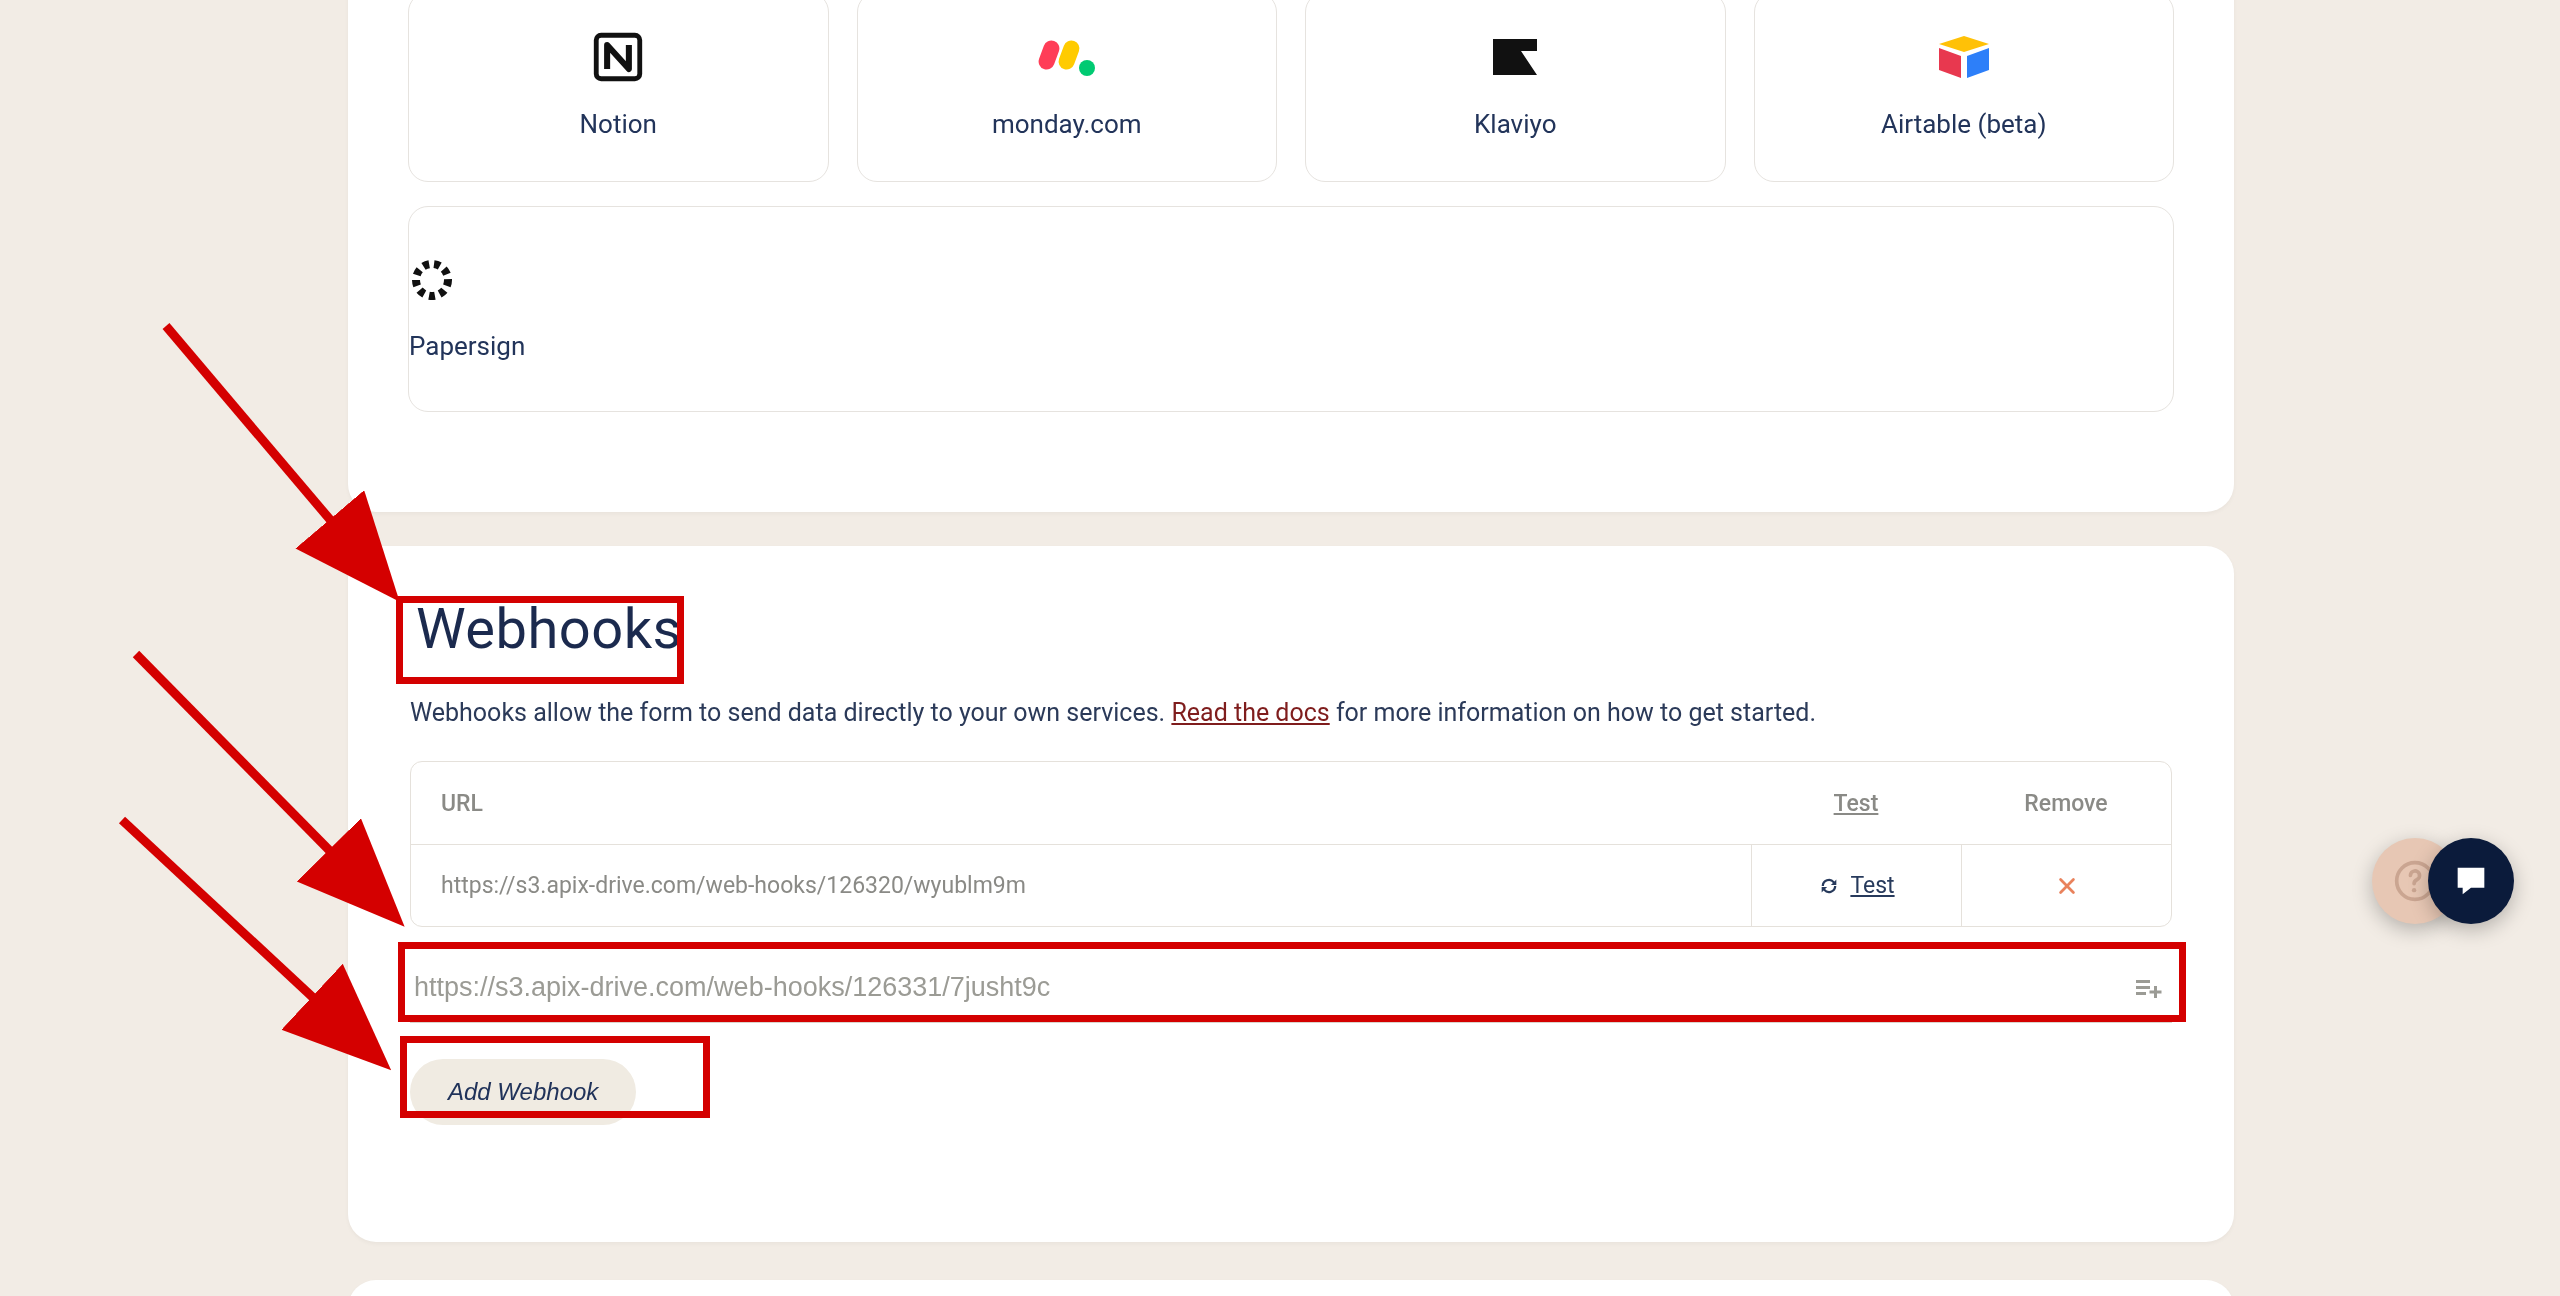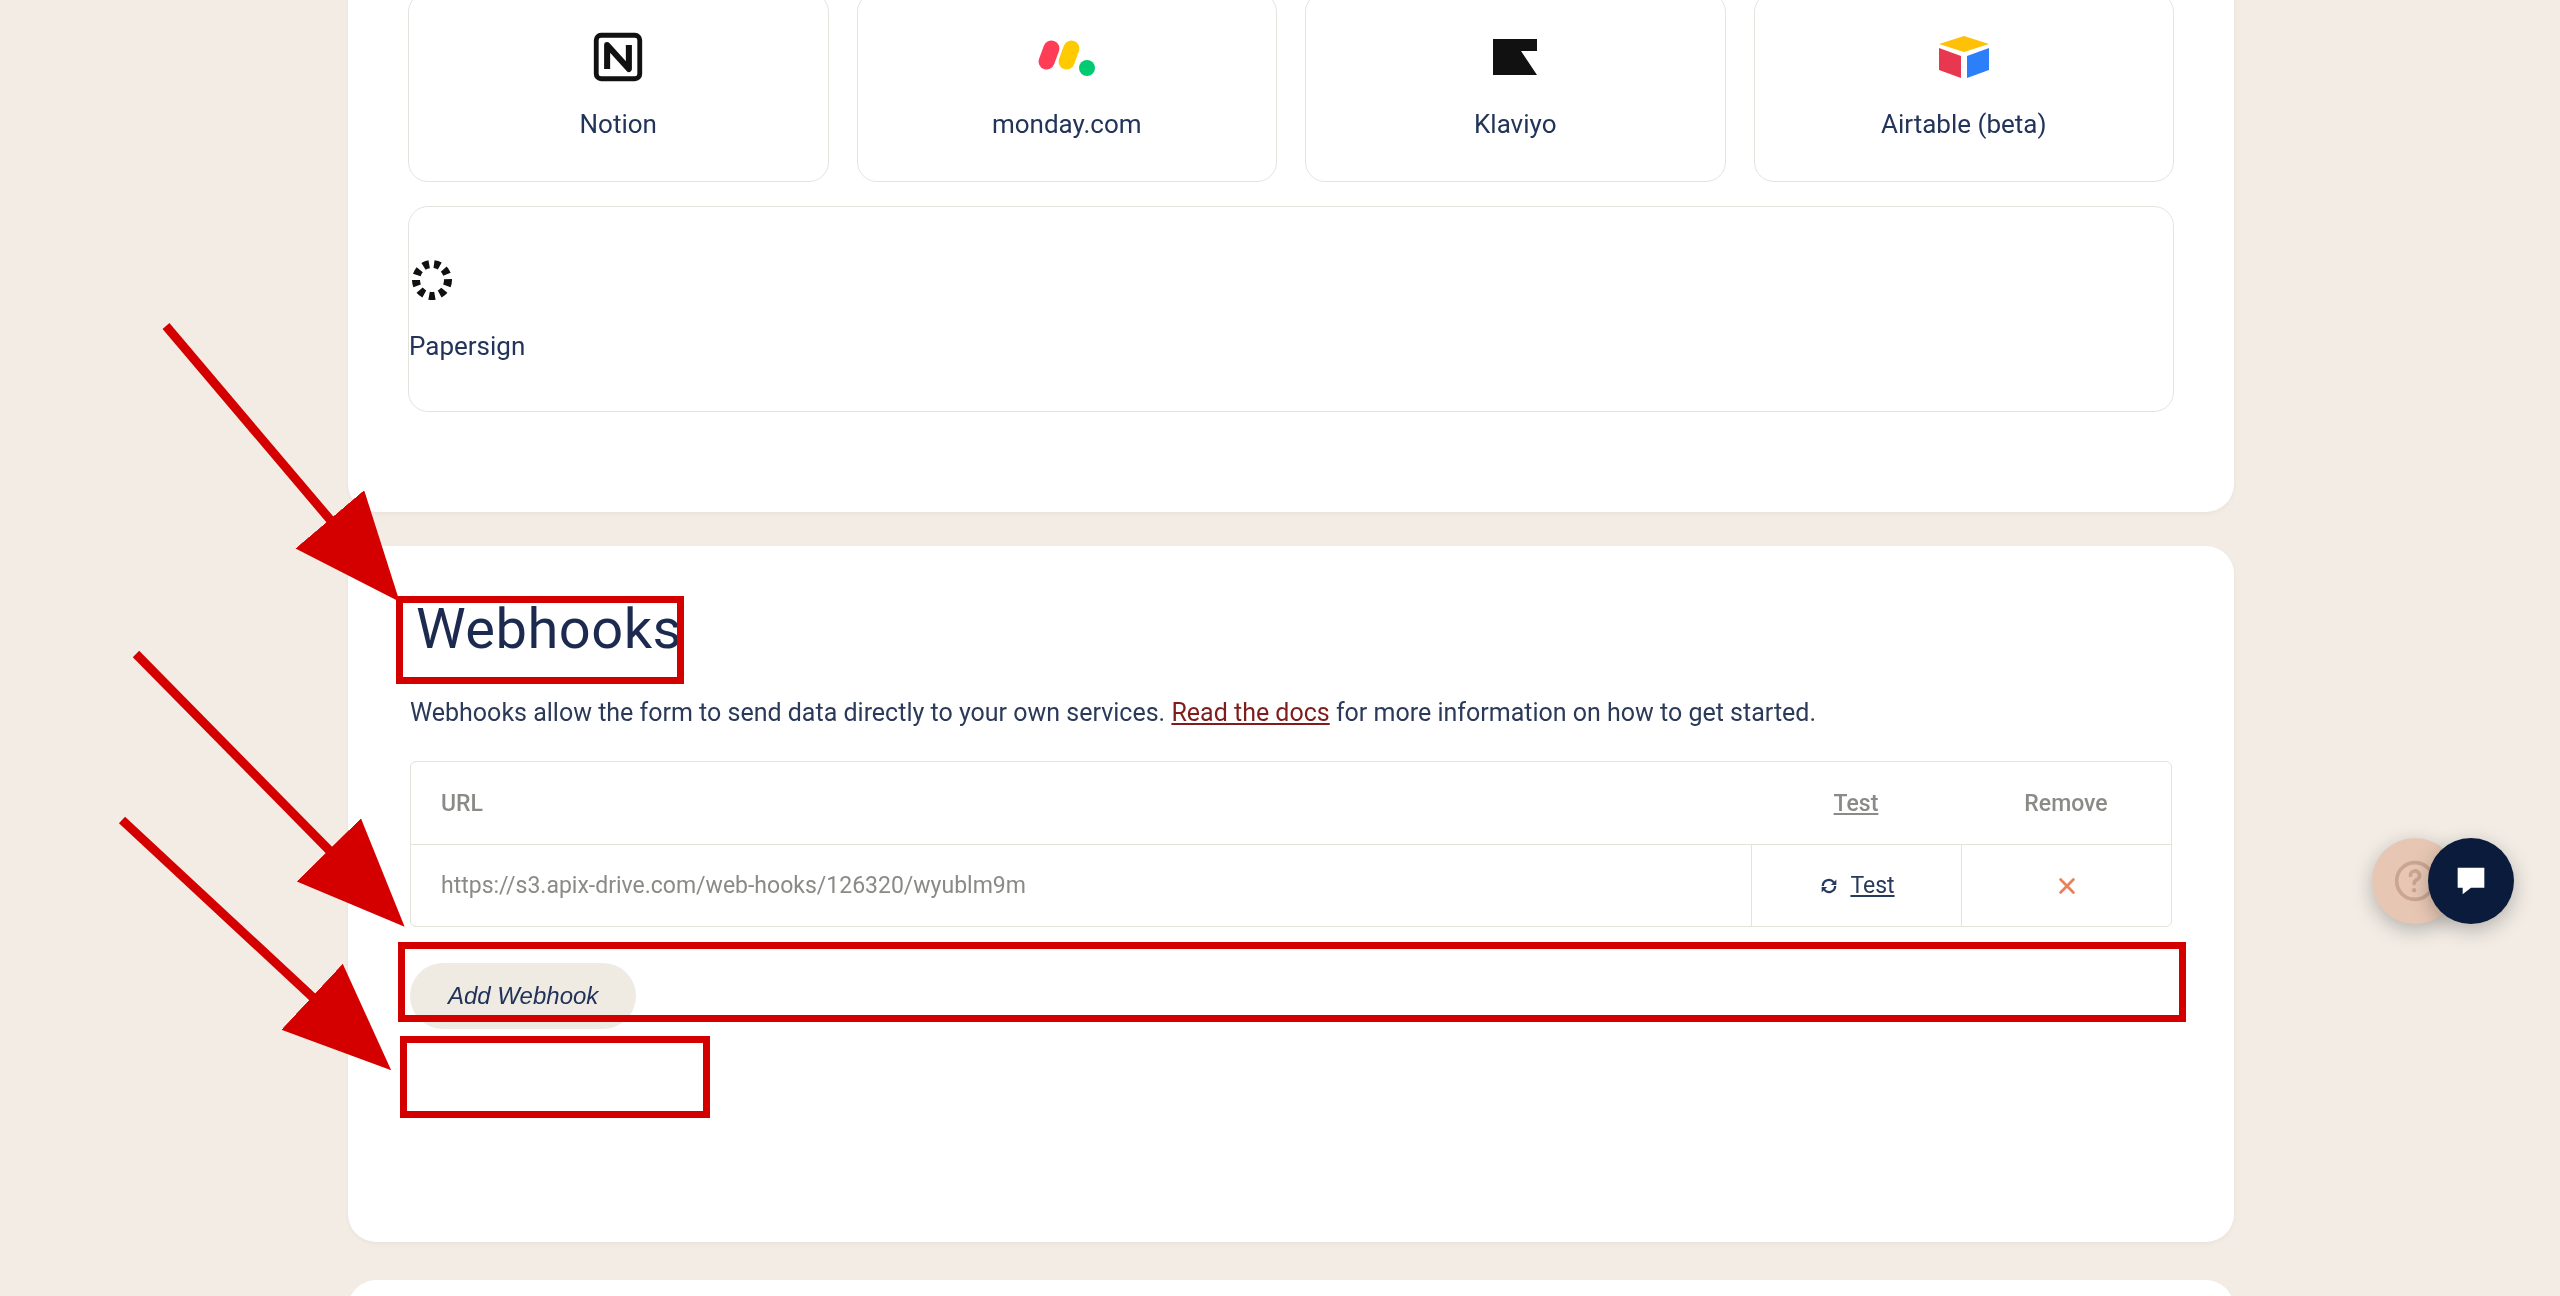--- a/index.html
+++ b/index.html
@@ -93,21 +93,21 @@
   .wh-desc {
     margin-top: 34px;
     font-size: 25px;
     color: #2b3a59;
   }
   .wh-desc a { color:#7f1d1d; text-decoration: underline; cursor:pointer; }
 
   .wh-table {
     margin-top: 34px;
     border: 1px solid #e5e1db;
-    border-radius: 6px;
+    border-radius: 12px;
     overflow: hidden;
   }
   .wh-row {
     display: grid;
     grid-template-columns: 1fr 210px 210px;
     align-items: center;
     min-height: 82px;
   }
   .wh-row.header {
     font-size: 23px;
@@ -281,20 +281,32 @@
           <span>Test</span>
         </div>
         <div class="c remove">
           <svg class="icon" width="22" height="22" viewBox="0 0 24 24">
             <path d="M5 5 L19 19 M19 5 L5 19" stroke="#e9825c" stroke-width="3" stroke-linecap="round"></path>
           </svg>
         </div>
       </div>
     </div>
 
+    <div class="wh-input-wrap">
+      <input class="wh-input" type="text" value="https://s3.apix-drive.com/web-hooks/126331/7jusht9c" placeholder="https://" style="">
+      <span class="wh-input-icon">
+        <svg class="icon" width="28" height="24" viewBox="0 0 28 24">
+          <rect x="2" y="4" width="14" height="3" fill="#9b9b95"></rect>
+          <rect x="2" y="10" width="14" height="3" fill="#9b9b95"></rect>
+          <rect x="2" y="16" width="10" height="3" fill="#9b9b95"></rect>
+          <rect x="20" y="10" width="3" height="12" fill="#9b9b95"></rect>
+          <rect x="15.5" y="14.5" width="12" height="3" fill="#9b9b95"></rect>
+        </svg>
+      </span>
+    </div>
 
     <button class="add-btn">Add Webhook</button>
   </div>
 
   <div class="panel next"></div>
 
   <svg class="anno-arrow" style="left:0;top:0" width="2560" height="1296">
     <defs>
       <marker id="ah" markerWidth="14" markerHeight="14" refX="10" refY="5" orient="auto">
         <path d="M0 0 L12 5 L0 10 Z" fill="#d40000"></path>

